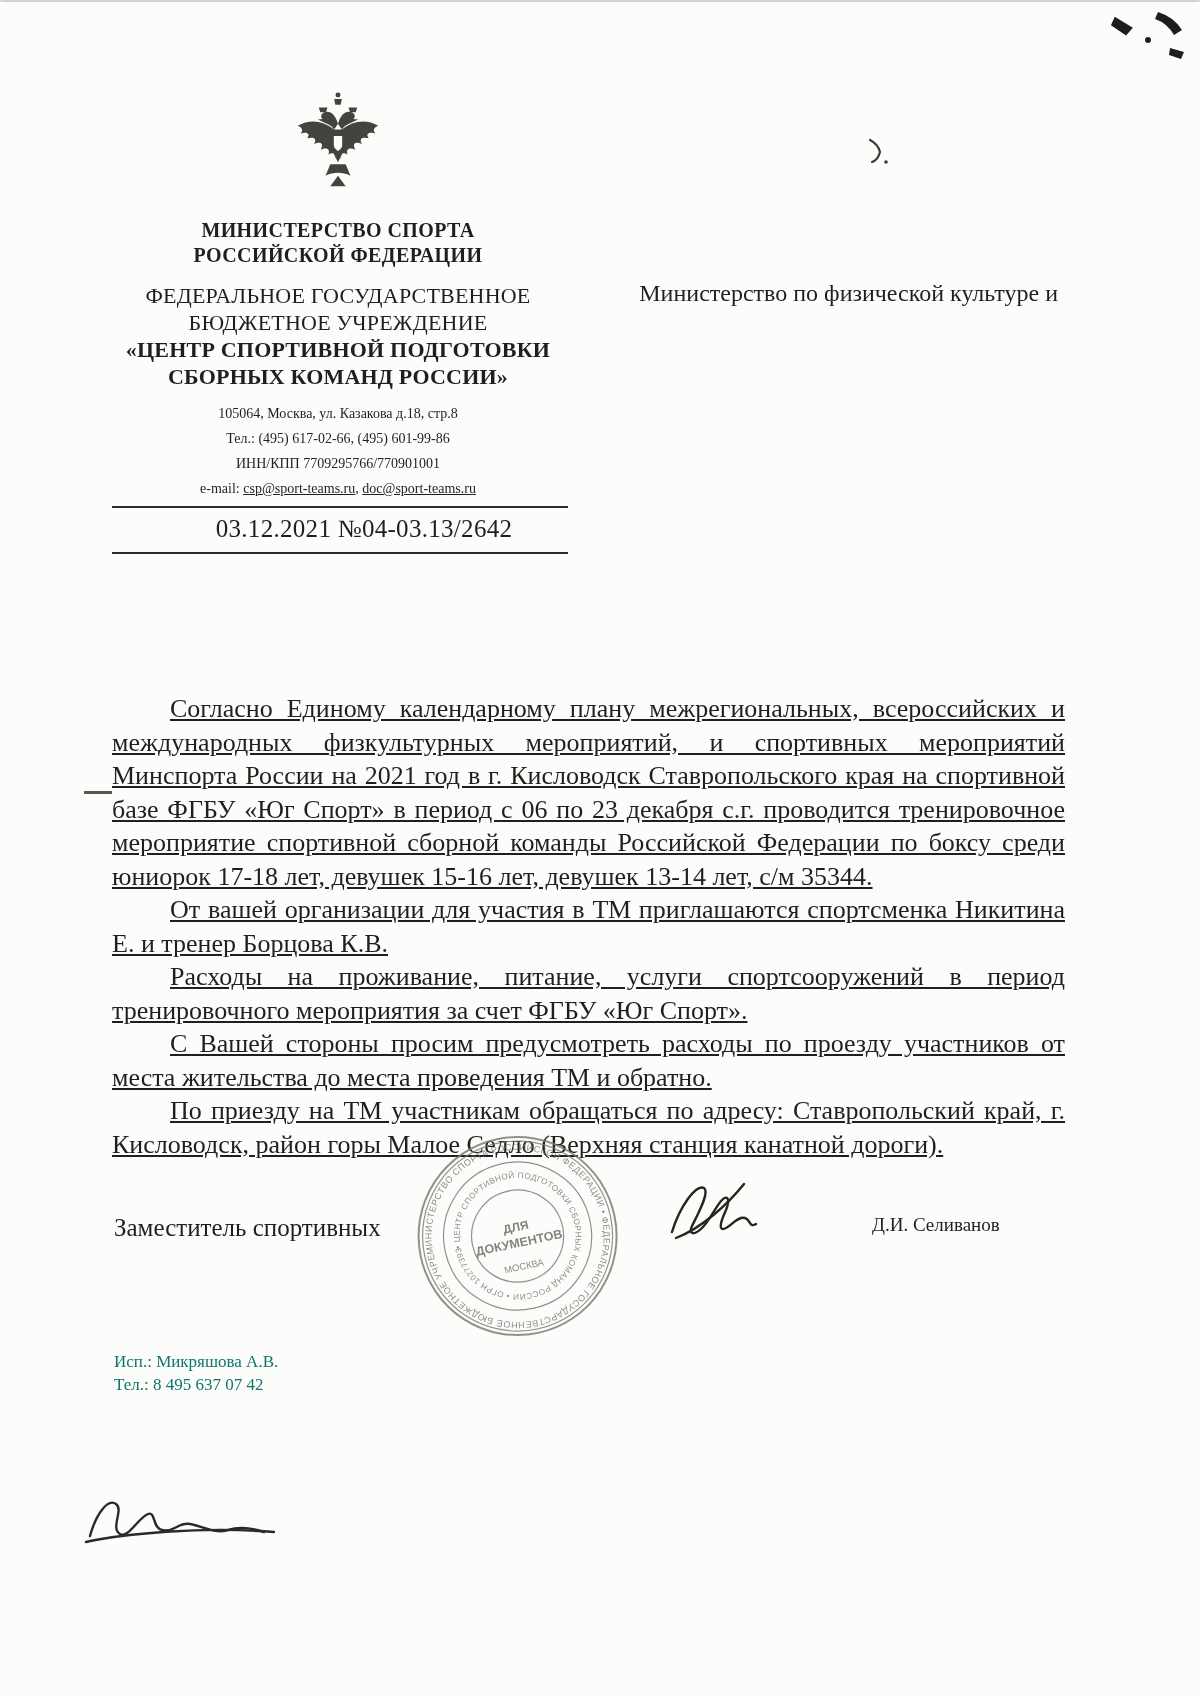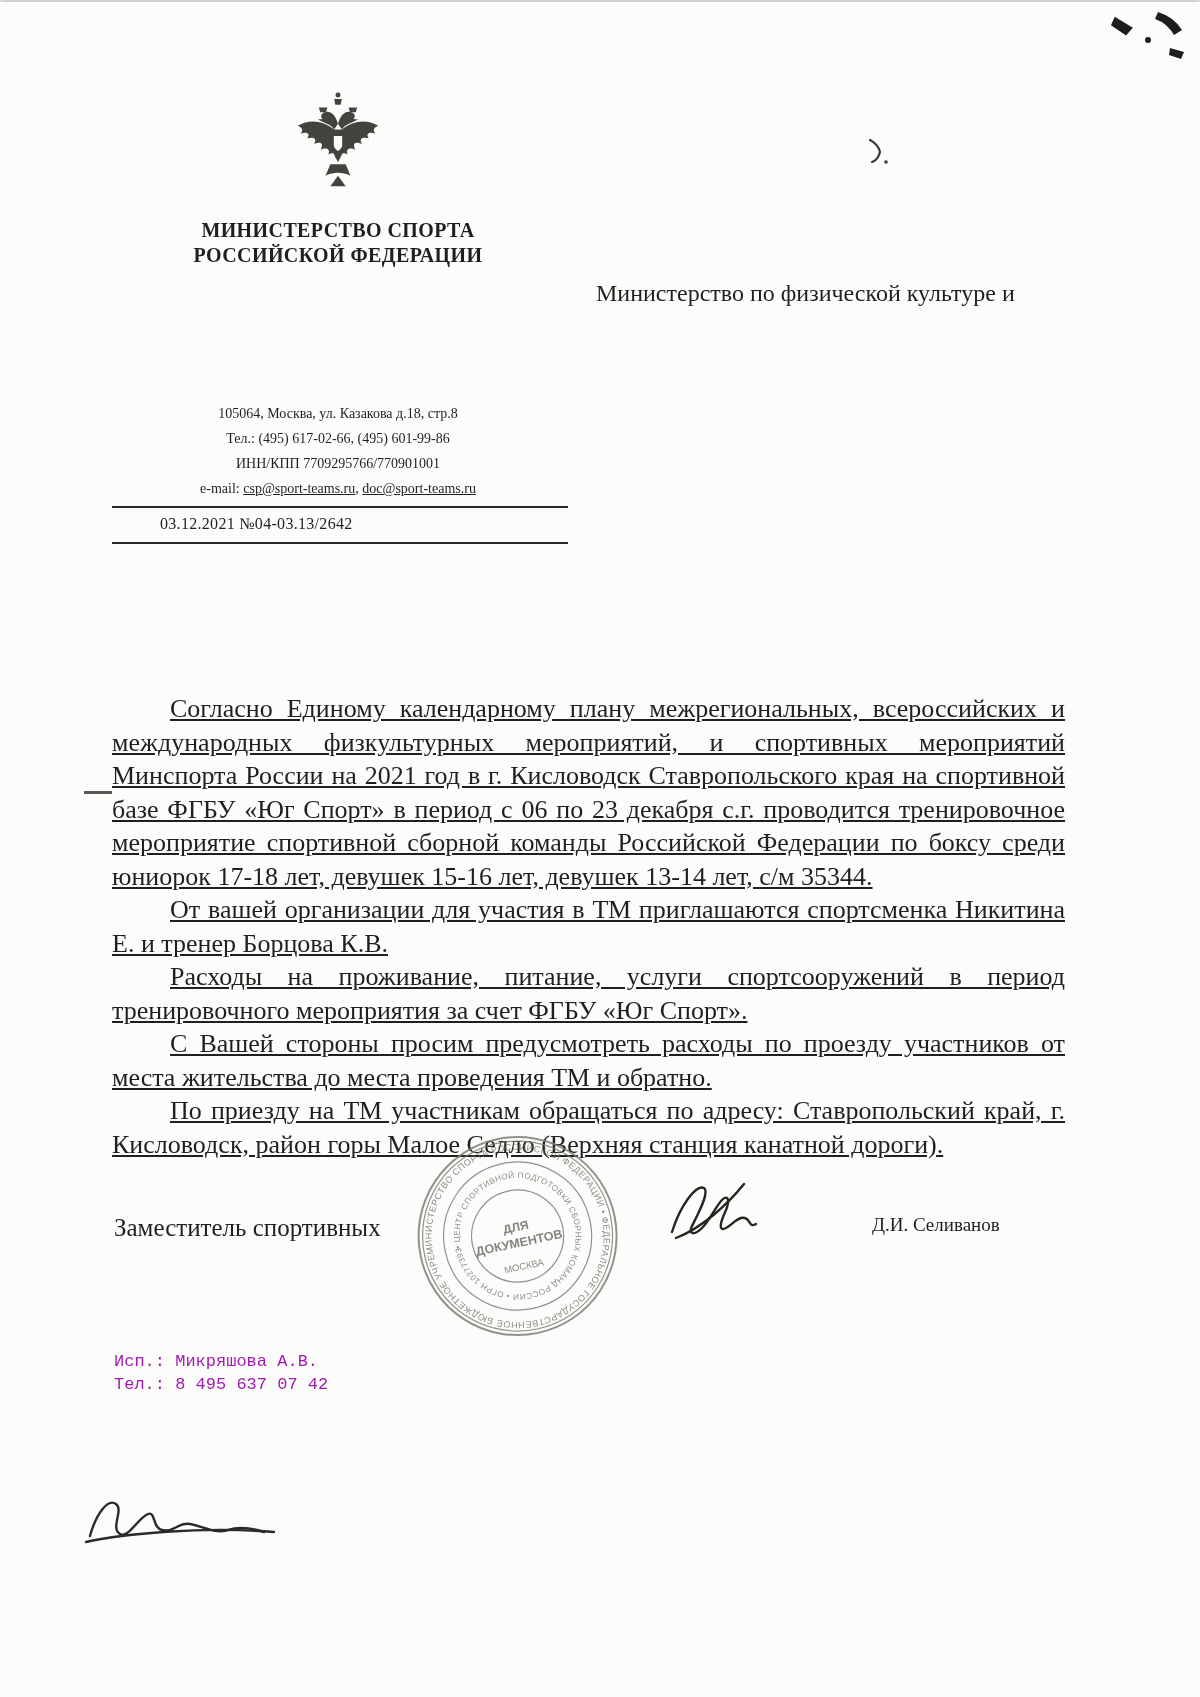--- a/index.html
+++ b/index.html
@@ -14,32 +14,32 @@
   .emblem { top:88px; }
   .ministry { top:216px; font-weight:700; font-size:20px; line-height:25px; letter-spacing:.4px; }
   .org { top:280px; font-size:22px; line-height:27px; letter-spacing:.2px; }
   .org .bold { font-weight:700; }
   .contacts { top:399px; font-size:14px; line-height:25px; }
   .email-line { white-space:pre-wrap; }
   .email-link { text-decoration:underline; }
   .refline {
     position:absolute; left:112px; top:504px; width:456px;
     border-top:2px solid #2b2a28; border-bottom:2px solid #2b2a28;
-    padding:7px 0 9px 48px; font-size:16px; letter-spacing:.3px;
+    padding:7px 0 9px 48px; font-size:25px; letter-spacing:.3px;text-align:center;
   }
-  .recipient { position:absolute; left:596px; top:274px; width:462px; text-align:left; font-size:24px; line-height:34px; }
+  .recipient { position:absolute; left:596px; top:274px; width:462px; text-align:right; font-size:24px; line-height:34px; }
   .letter-body { position:absolute; left:112px; top:690px; width:953px; font-size:26px; line-height:33.5px; text-align:justify; }
   .letter-body p { text-indent:58px; margin:0;text-decoration:underline; }
   .position-title { position:absolute; left:114px; top:1212px; font-size:25px; }
   .signer-name  { position:absolute; left:872px; top:1212px; font-size:19px; }
   .stamp-wrap { position:absolute; left:396px; top:1116px; width:244px; height:240px; transform:rotate(-12deg); opacity:.82; }
   .stamp text { font-family:"Liberation Sans", sans-serif; fill:#75736f; }
   .stamp .center-t { font-weight:700; fill:#6b6965; }
   .sig-wrap { position:absolute; left:652px; top:1172px; }
-  .footer { position:absolute; left:114px; top:1348px; font-size:17px; line-height:23px; color:#a21caf;font-family:Liberation Mono, monospace; }
+  .footer { position:absolute; left:114px; top:1348px; font-size:17px; line-height:23px; color:#0f766e; }
   .bottom-scribble { position:absolute; left:82px; top:1482px; }
   .artifact { position:absolute; }
   .dash-artifact { left:84px; top:789px; width:28px; height:3px; background:#585753; }
 </style>
 </head>
 <body>
 
 <div class="page">
 
   <div class="lh-col emblem">
@@ -59,20 +59,26 @@
       </g>
       <path d="M45,46 h10 v10 c0,4 -5,7 -5,7 c0,0 -5,-3 -5,-7 z" fill="#fcfcfa" stroke="#45433f" stroke-width="1.2"></path>
     </svg>
   </div>
 
   <div class="lh-col ministry">
     <div>МИНИСТЕРСТВО СПОРТА</div>
     <div>РОССИЙСКОЙ ФЕДЕРАЦИИ</div>
   </div>
 
+  <div class="lh-col org">
+    <div>ФЕДЕРАЛЬНОЕ ГОСУДАРСТВЕННОЕ</div>
+    <div>БЮДЖЕТНОЕ УЧРЕЖДЕНИЕ</div>
+    <div class="bold">«ЦЕНТР СПОРТИВНОЙ ПОДГОТОВКИ</div>
+    <div class="bold">СБОРНЫХ КОМАНД РОССИИ»</div>
+  </div>
 
   <div class="lh-col contacts">
     <div>105064, Москва, ул. Казакова д.18, стр.8</div>
     <div>Тел.: (495) 617-02-66, (495) 601-99-86</div>
     <div>ИНН/КПП 7709295766/770901001</div>
     <div class="email-line"><span>e-mail: </span><span class="email-link">csp@sport-teams.ru</span><span>, </span><span class="email-link">doc@sport-teams.ru</span></div>
   </div>
 
   <div class="refline">
     <span>03.12.2021 №04-03.13/2642</span>

